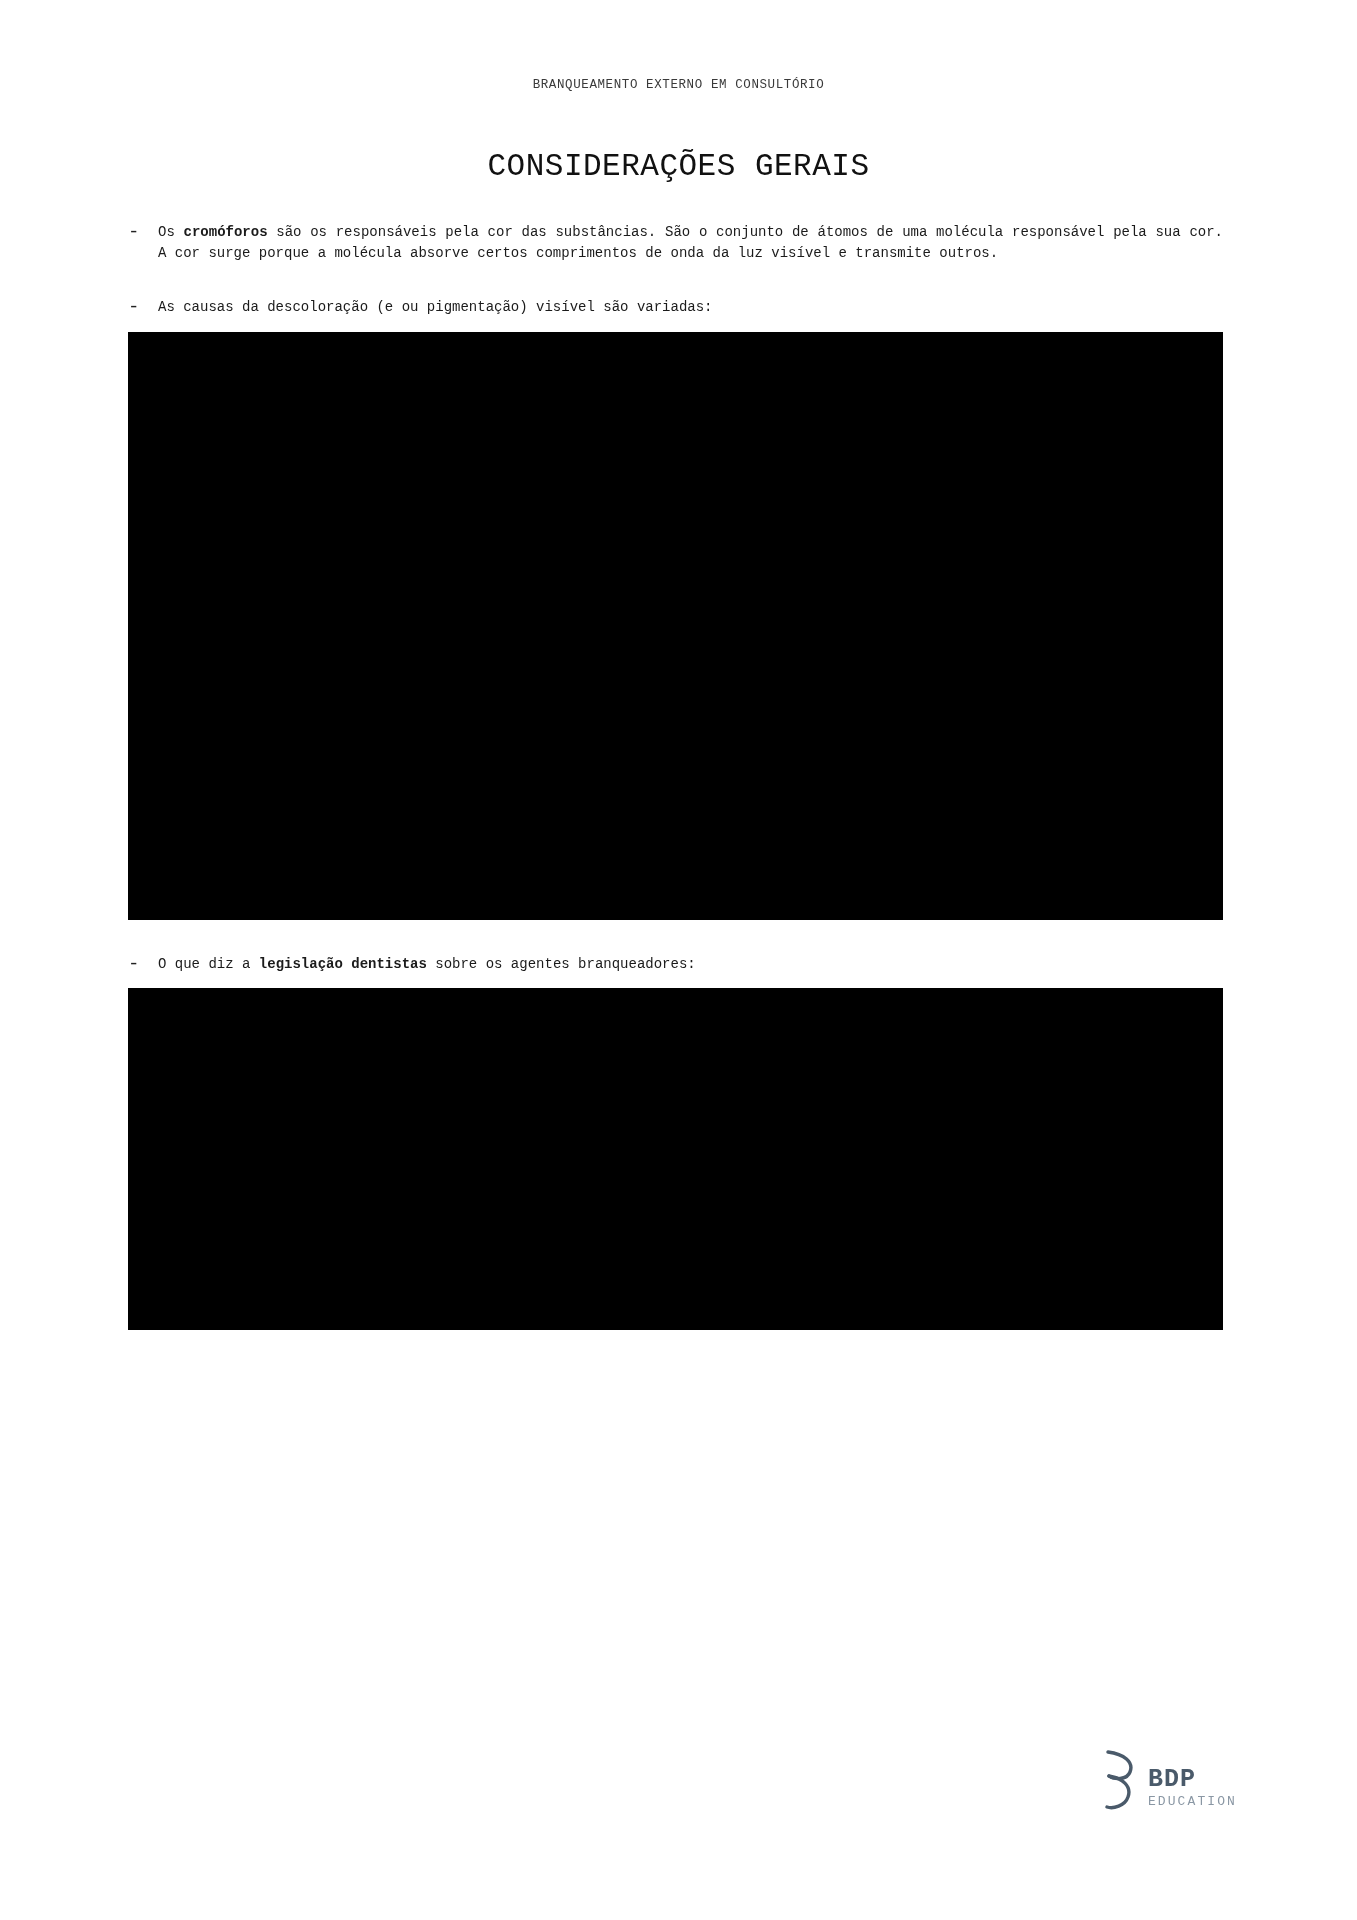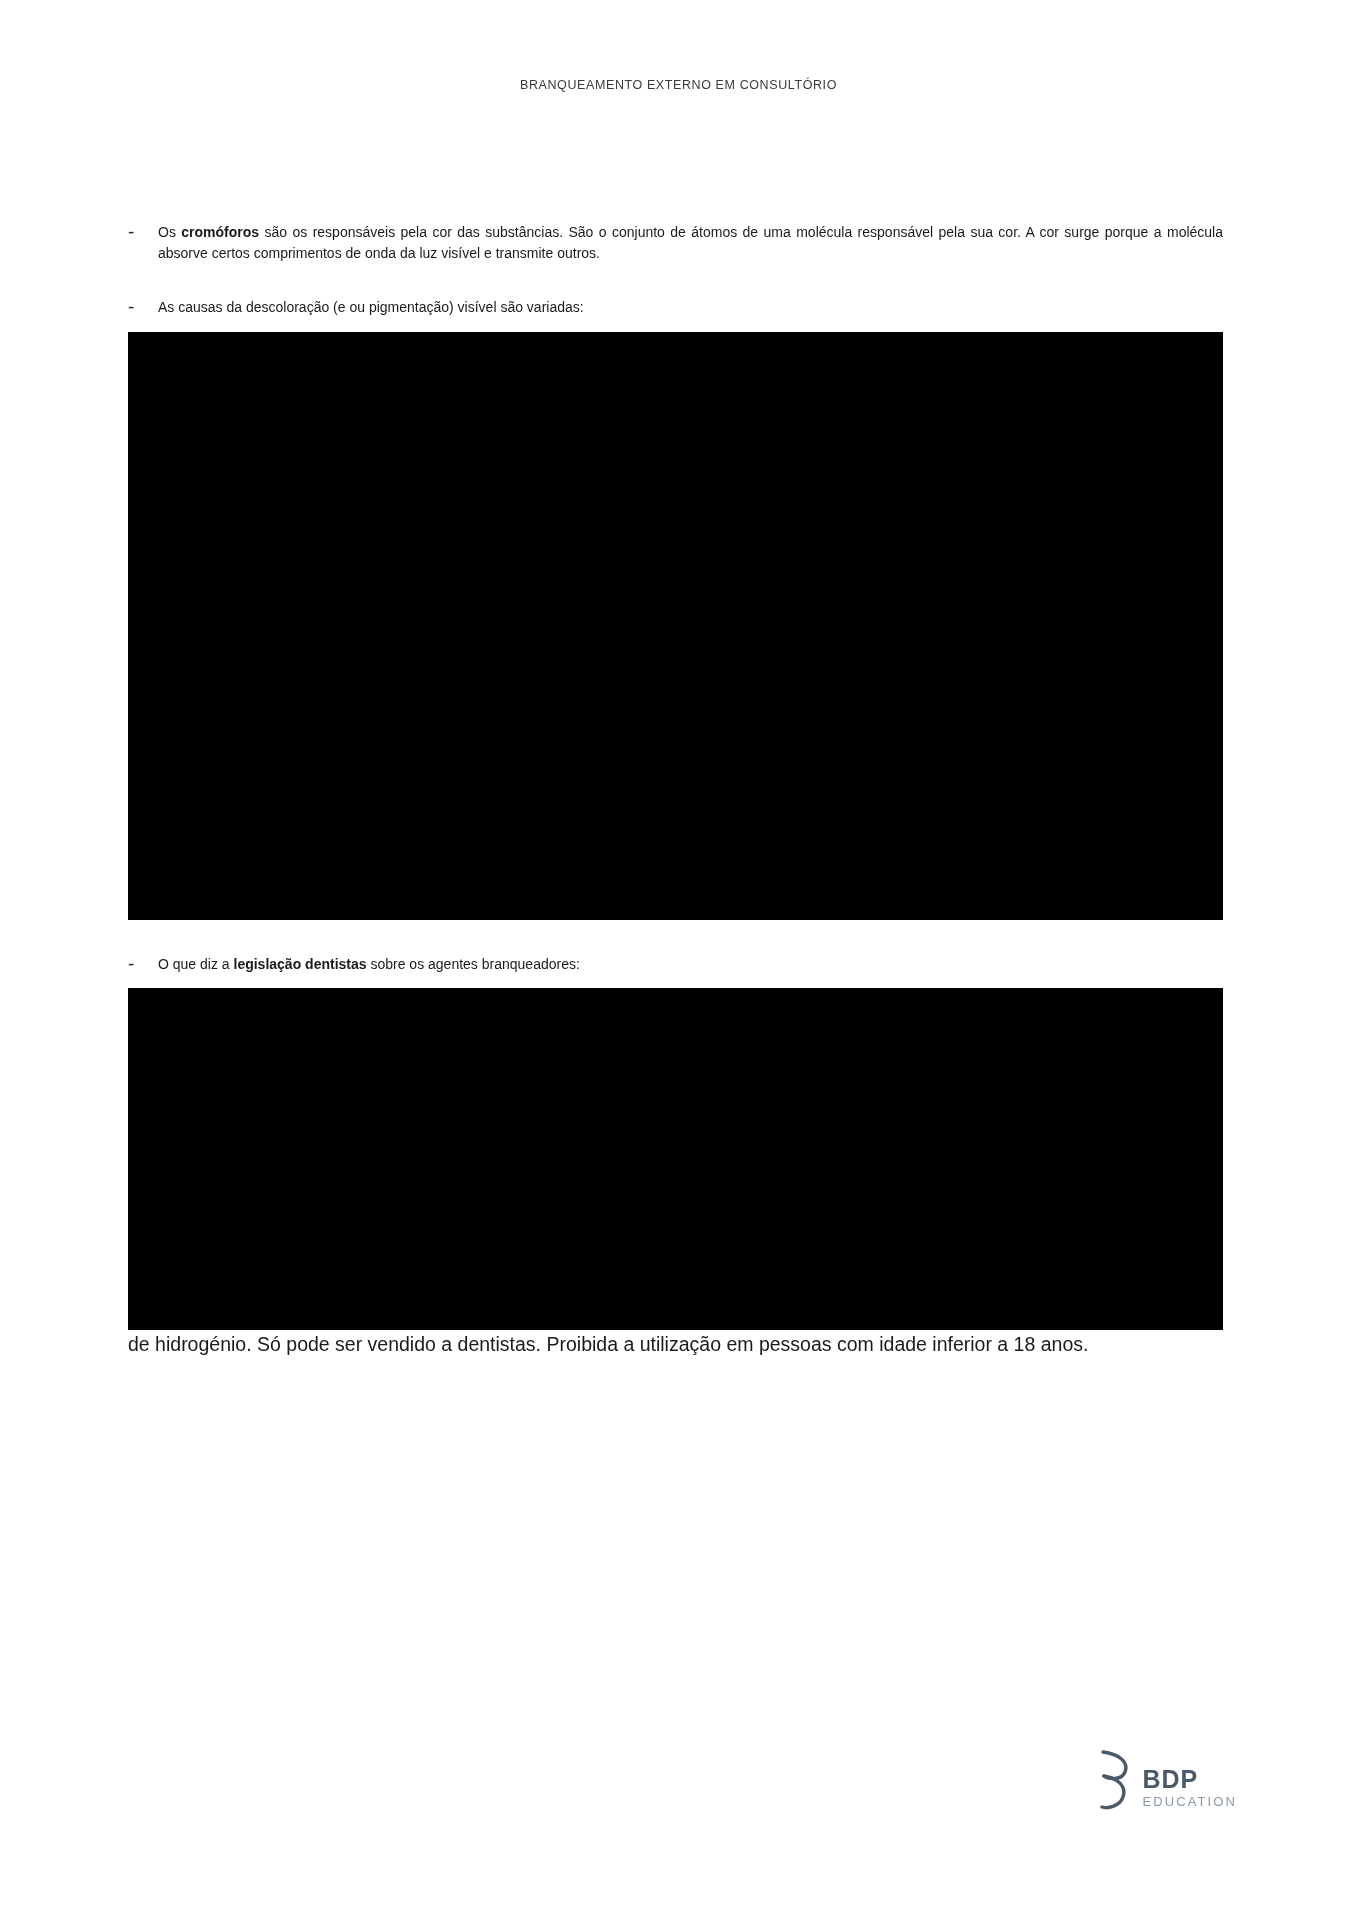--- a/index.html
+++ b/index.html
@@ -11,20 +11,21 @@
     font-family: "Liberation Sans", sans-serif;
     color: #1a1a1a;
   }
   .page {
     position: relative;
     width: 1357px;
     height: 1920px;
     background: #ffffff;
     overflow: hidden;
     box-sizing: border-box;
+    font-family: Liberation Mono, monospace;
   }
   .running-head {
     position: absolute;
     top: 78px;
     left: 0;
     width: 100%;
     text-align: center;
     font-size: 12.5px;
     letter-spacing: 0.6px;
     color: #3a3a3a;
@@ -122,20 +123,21 @@
     margin-top: 3px;
   }
 </style>
 </head>
 <body>
 
 <div class="page">
 
   <div class="running-head">BRANQUEAMENTO EXTERNO EM CONSULTÓRIO</div>
 
+  <h1 class="doc-title">CONSIDERAÇÕES GERAIS</h1>
 
   <div class="content">
 
     <div class="bullet-block">
       <span class="dash">-</span>
       <p class="para"><span>Os </span><b>cromóforos</b><span> são os responsáveis pela cor das substâncias. São o conjunto de átomos de uma molécula responsável pela sua cor. A cor surge porque a molécula absorve certos comprimentos de onda da luz visível e transmite outros.</span></p>
     </div>
 
     <div class="gap-sm"></div>
 
@@ -152,21 +154,20 @@
 
     <div class="bullet-block">
       <span class="dash">-</span>
       <p class="para nojust"><span>O que diz a </span><b>legislação dentistas</b><span> sobre os agentes branqueadores:</span></p>
     </div>
 
     <div class="gap-xs"></div>
 
     <div class="redaction mid"></div>
 
-    <p class="tail">de hidrogénio. Só pode ser vendido a dentistas. Proibida a utilização em pessoas com idade inferior a 18 anos.</p>
 
   </div>
 
   <div class="logo">
     <div class="logo-mark">
       <svg width="40" height="62" viewBox="0 0 40 62" xmlns="http://www.w3.org/2000/svg" aria-hidden="true">
         <path d="M8 2 C24 4, 34 12, 30 22 C27 30, 14 30, 9 26" fill="none" stroke="#4a5a6a" stroke-width="3.4" stroke-linecap="round"></path>
         <path d="M9 26 C22 28, 32 36, 28 47 C25 56, 13 59, 7 57" fill="none" stroke="#4a5a6a" stroke-width="3.4" stroke-linecap="round"></path>
       </svg>
     </div>

